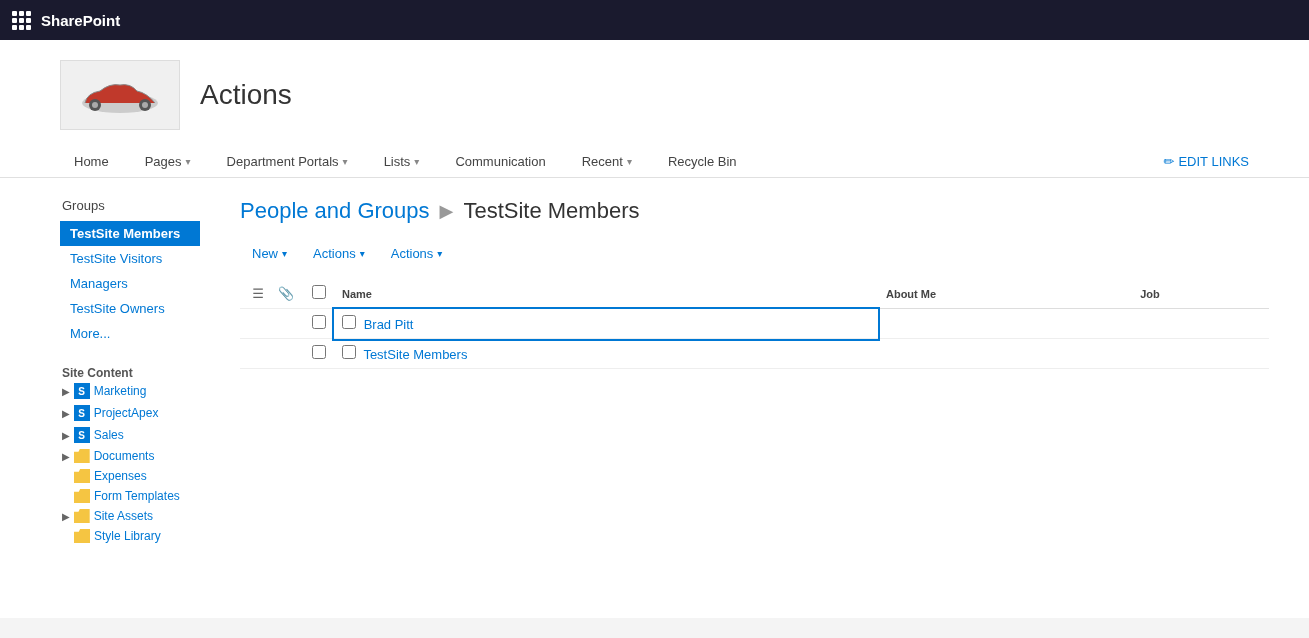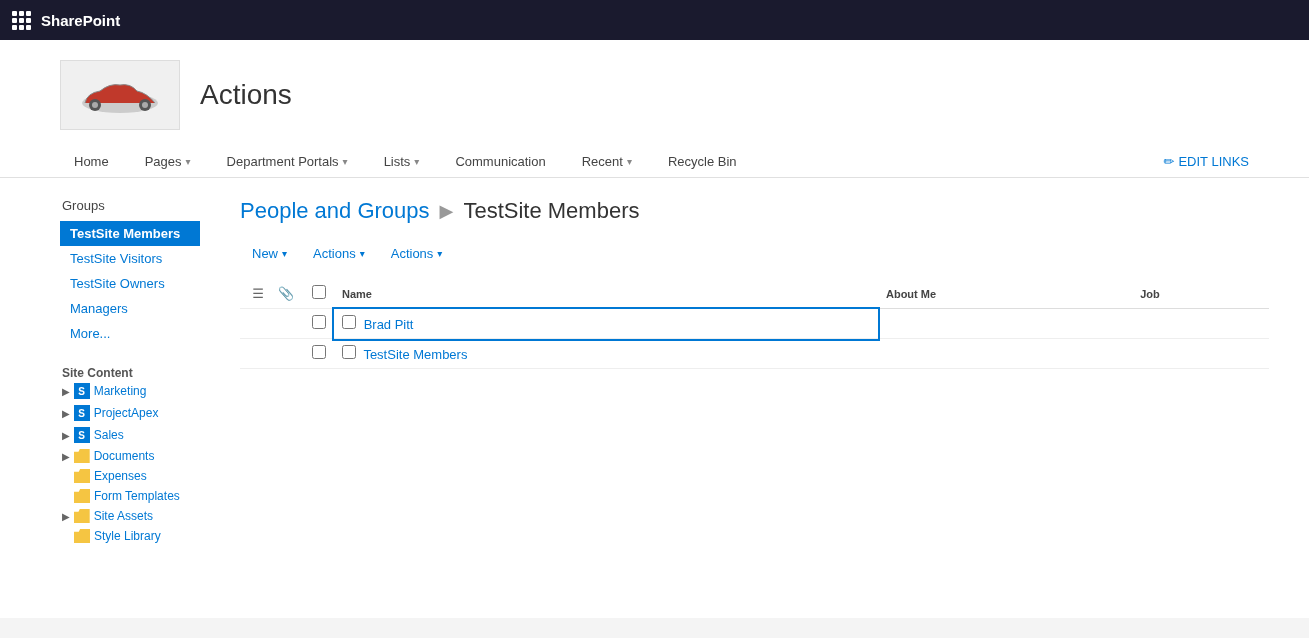--- a/index.html
+++ b/index.html
@@ -318,22 +318,22 @@
   </div>
 </div>
 
 <div class="main-content">
 
   <div class="sidebar">
     <div class="sidebar-group-title">Groups</div>
 
     <a class="sidebar-item active">TestSite Members</a>
     <a class="sidebar-item">TestSite Visitors</a>
+    <a class="sidebar-item">Managers</a>
     <a class="sidebar-item">TestSite Owners</a>
-    <a class="sidebar-item">Managers</a>
     <a class="sidebar-item">More...</a>
 
     <div class="sidebar-section-title">Site Content</div>
 
     <div class="sidebar-tree-item">
       <span class="toggle">▶</span>
       <div class="sidebar-icon-s">S</div>
       <span>Marketing</span>
     </div>
     <div class="sidebar-tree-item">

